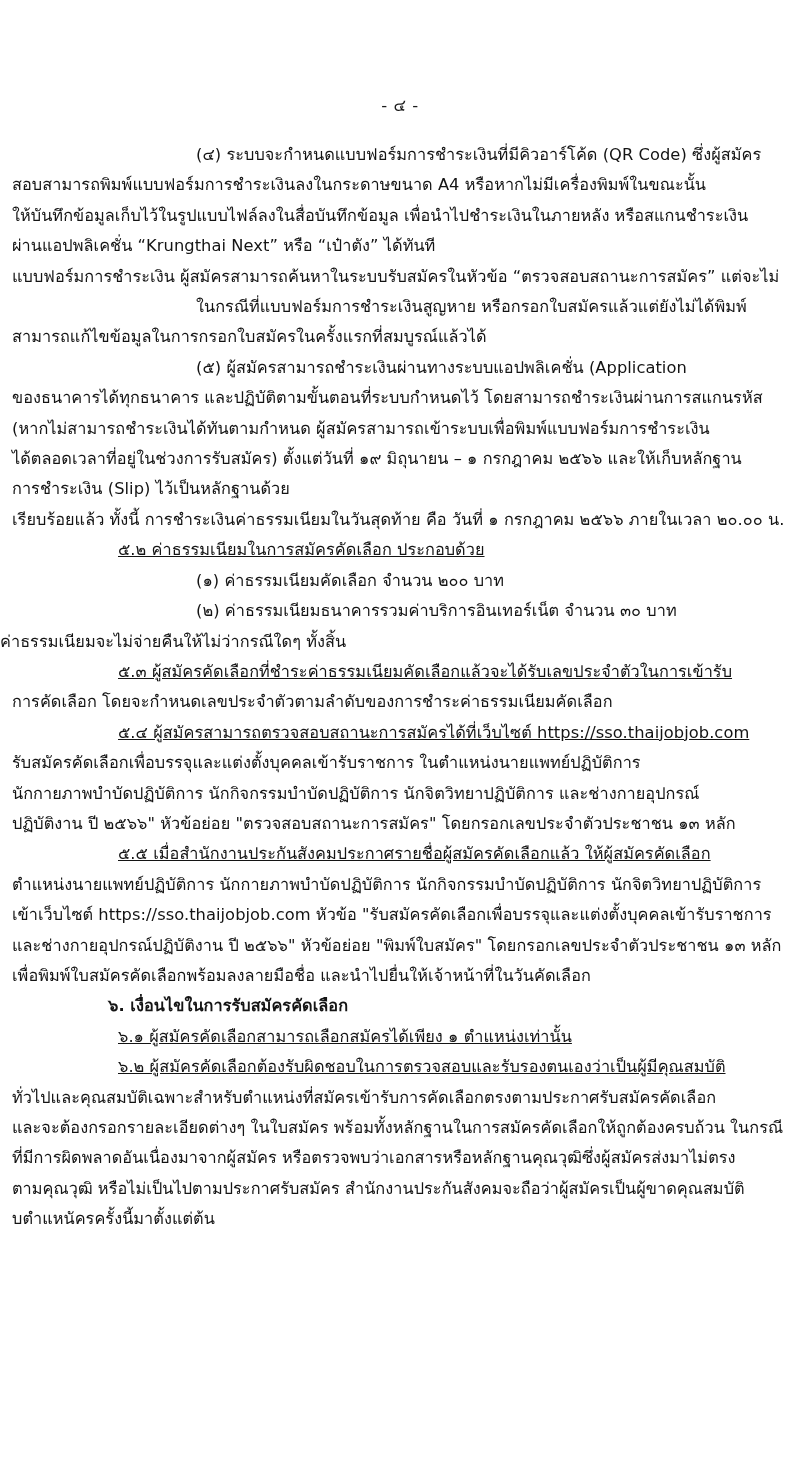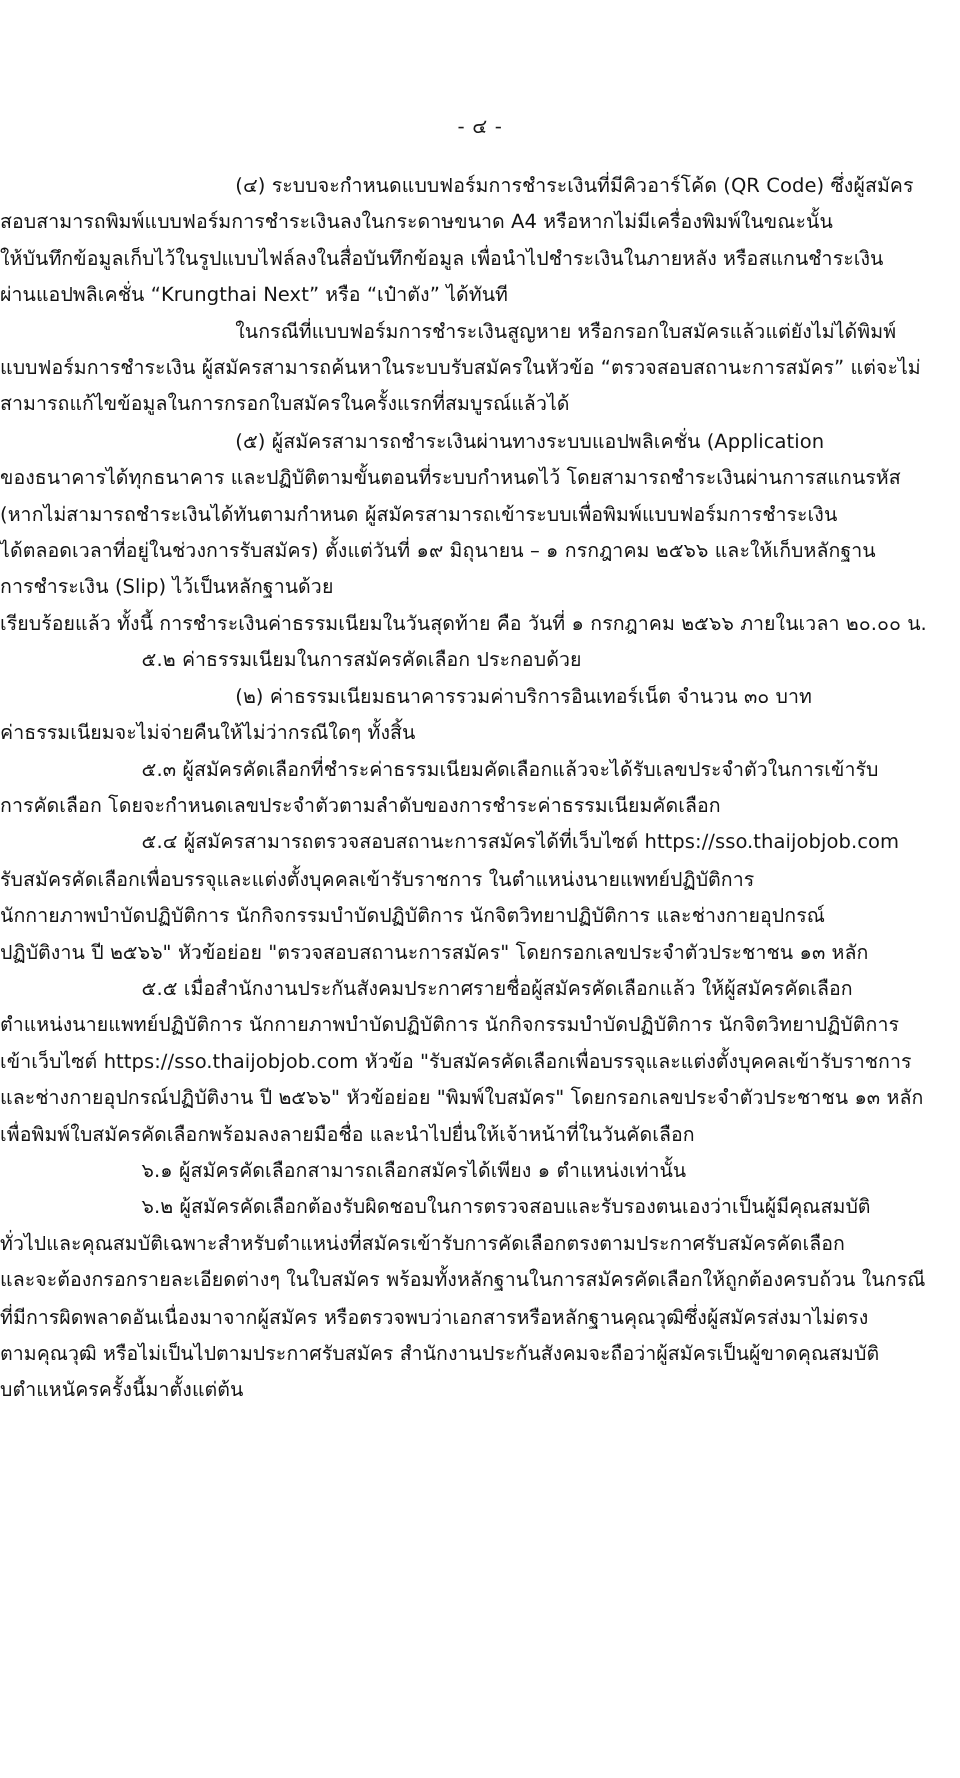--- a/index.html
+++ b/index.html
@@ -39,62 +39,64 @@
     width: 800px;
   }
   p.line {
     margin: 0;
     font-size: 16.3px;
     line-height: 30.4px;
     white-space: nowrap;
     color: #141414;
     letter-spacing: 0.05px;
   }
-  .ind-neg { padding-left: 0; margin-left: -22px; }
+  .ind-neg { padding-left: 12px; margin-left: -22px; }
   .ind-1 { padding-left: 196px; }
   .ind-2 { }
-  .ind-4 { padding-left: 118px; }
+  .ind-4 { padding-left: 118px; text-decoration: underline; }
   .ind-5 { padding-left: 196px; }
   .ind-6 { padding-left: 108px; }
 </style>
 </head>
 <body>
 
 <div class="page">
 
   <div class="page-number">- ๔ -</div>
 
   <div class="body-text">
       <p class="line ind-1">(๔) ระบบจะกำหนดแบบฟอร์มการชำระเงินที่มีคิวอาร์โค้ด (QR Code) ซึ่งผู้สมัคร</p>
       <p class="line ind-neg">สอบสามารถพิมพ์แบบฟอร์มการชำระเงินลงในกระดาษขนาด A4 หรือหากไม่มีเครื่องพิมพ์ในขณะนั้น</p>
       <p class="line ind-neg">ให้บันทึกข้อมูลเก็บไว้ในรูปแบบไฟล์ลงในสื่อบันทึกข้อมูล เพื่อนำไปชำระเงินในภายหลัง หรือสแกนชำระเงิน</p>
       <p class="line ind-neg">ผ่านแอปพลิเคชั่น “Krungthai Next” หรือ “เป๋าตัง” ได้ทันที</p>
+      <p class="line ind-neg">แบบฟอร์มการชำระเงิน ผู้สมัครสามารถค้นหาในระบบรับสมัครในหัวข้อ “ตรวจสอบสถานะการสมัคร” แต่จะไม่</p>
       <p class="line ind-1">ในกรณีที่แบบฟอร์มการชำระเงินสูญหาย หรือกรอกใบสมัครแล้วแต่ยังไม่ได้พิมพ์</p>
-      <p class="line ind-neg">แบบฟอร์มการชำระเงิน ผู้สมัครสามารถค้นหาในระบบรับสมัครในหัวข้อ “ตรวจสอบสถานะการสมัคร” แต่จะไม่</p>
       <p class="line ind-neg">สามารถแก้ไขข้อมูลในการกรอกใบสมัครในครั้งแรกที่สมบูรณ์แล้วได้</p>
       <p class="line ind-1">(๕) ผู้สมัครสามารถชำระเงินผ่านทางระบบแอปพลิเคชั่น (Application</p>
       <p class="line ind-neg">ของธนาคารได้ทุกธนาคาร และปฏิบัติตามขั้นตอนที่ระบบกำหนดไว้ โดยสามารถชำระเงินผ่านการสแกนรหัส</p>
       <p class="line ind-neg">(หากไม่สามารถชำระเงินได้ทันตามกำหนด ผู้สมัครสามารถเข้าระบบเพื่อพิมพ์แบบฟอร์มการชำระเงิน</p>
       <p class="line ind-neg">ได้ตลอดเวลาที่อยู่ในช่วงการรับสมัคร) ตั้งแต่วันที่ ๑๙ มิถุนายน – ๑ กรกฎาคม ๒๕๖๖ และให้เก็บหลักฐาน</p>
       <p class="line ind-neg">การชำระเงิน (Slip) ไว้เป็นหลักฐานด้วย</p>
       <p class="line ind-neg">เรียบร้อยแล้ว ทั้งนี้ การชำระเงินค่าธรรมเนียมในวันสุดท้าย คือ วันที่ ๑ กรกฎาคม ๒๕๖๖ ภายในเวลา ๒๐.๐๐ น.</p>
       <p class="line ind-4">๕.๒ ค่าธรรมเนียมในการสมัครคัดเลือก ประกอบด้วย</p>
+      <p class="line ind-5">(๑) ค่าธรรมเนียมคัดเลือก จำนวน ๒๐๐ บาท</p>
       <p class="line ind-5">(๒) ค่าธรรมเนียมธนาคารรวมค่าบริการอินเทอร์เน็ต จำนวน ๓๐ บาท</p>
       <p class="line ind-2">ค่าธรรมเนียมจะไม่จ่ายคืนให้ไม่ว่ากรณีใดๆ ทั้งสิ้น</p>
       <p class="line ind-4">๕.๓ ผู้สมัครคัดเลือกที่ชำระค่าธรรมเนียมคัดเลือกแล้วจะได้รับเลขประจำตัวในการเข้ารับ</p>
       <p class="line ind-neg">การคัดเลือก โดยจะกำหนดเลขประจำตัวตามลำดับของการชำระค่าธรรมเนียมคัดเลือก</p>
       <p class="line ind-4">๕.๔ ผู้สมัครสามารถตรวจสอบสถานะการสมัครได้ที่เว็บไซต์ https://sso.thaijobjob.com</p>
       <p class="line ind-neg">รับสมัครคัดเลือกเพื่อบรรจุและแต่งตั้งบุคคลเข้ารับราชการ ในตำแหน่งนายแพทย์ปฏิบัติการ</p>
       <p class="line ind-neg">นักกายภาพบำบัดปฏิบัติการ นักกิจกรรมบำบัดปฏิบัติการ นักจิตวิทยาปฏิบัติการ และช่างกายอุปกรณ์</p>
       <p class="line ind-neg">ปฏิบัติงาน ปี ๒๕๖๖" หัวข้อย่อย "ตรวจสอบสถานะการสมัคร" โดยกรอกเลขประจำตัวประชาชน ๑๓ หลัก</p>
       <p class="line ind-4">๕.๕ เมื่อสำนักงานประกันสังคมประกาศรายชื่อผู้สมัครคัดเลือกแล้ว ให้ผู้สมัครคัดเลือก</p>
       <p class="line ind-neg">ตำแหน่งนายแพทย์ปฏิบัติการ นักกายภาพบำบัดปฏิบัติการ นักกิจกรรมบำบัดปฏิบัติการ นักจิตวิทยาปฏิบัติการ</p>
       <p class="line ind-neg">เข้าเว็บไซต์ https://sso.thaijobjob.com หัวข้อ "รับสมัครคัดเลือกเพื่อบรรจุและแต่งตั้งบุคคลเข้ารับราชการ</p>
       <p class="line ind-neg">และช่างกายอุปกรณ์ปฏิบัติงาน ปี ๒๕๖๖" หัวข้อย่อย "พิมพ์ใบสมัคร" โดยกรอกเลขประจำตัวประชาชน ๑๓ หลัก</p>
       <p class="line ind-neg">เพื่อพิมพ์ใบสมัครคัดเลือกพร้อมลงลายมือชื่อ และนำไปยื่นให้เจ้าหน้าที่ในวันคัดเลือก</p>
+      <p class="line ind-6" style="font-weight: 700;">๖. เงื่อนไขในการรับสมัครคัดเลือก</p>
       <p class="line ind-4">๖.๑ ผู้สมัครคัดเลือกสามารถเลือกสมัครได้เพียง ๑ ตำแหน่งเท่านั้น</p>
       <p class="line ind-4">๖.๒ ผู้สมัครคัดเลือกต้องรับผิดชอบในการตรวจสอบและรับรองตนเองว่าเป็นผู้มีคุณสมบัติ</p>
       <p class="line ind-neg">ทั่วไปและคุณสมบัติเฉพาะสำหรับตำแหน่งที่สมัครเข้ารับการคัดเลือกตรงตามประกาศรับสมัครคัดเลือก</p>
       <p class="line ind-neg">และจะต้องกรอกรายละเอียดต่างๆ ในใบสมัคร พร้อมทั้งหลักฐานในการสมัครคัดเลือกให้ถูกต้องครบถ้วน ในกรณี</p>
       <p class="line ind-neg">ที่มีการผิดพลาดอันเนื่องมาจากผู้สมัคร หรือตรวจพบว่าเอกสารหรือหลักฐานคุณวุฒิซึ่งผู้สมัครส่งมาไม่ตรง</p>
       <p class="line ind-neg">ตามคุณวุฒิ หรือไม่เป็นไปตามประกาศรับสมัคร สำนักงานประกันสังคมจะถือว่าผู้สมัครเป็นผู้ขาดคุณสมบัติ</p>
       <p class="line ind-neg">บตำแหนัครครั้งนี้มาตั้งแต่ต้น</p>
     </div>
 
 </div>

